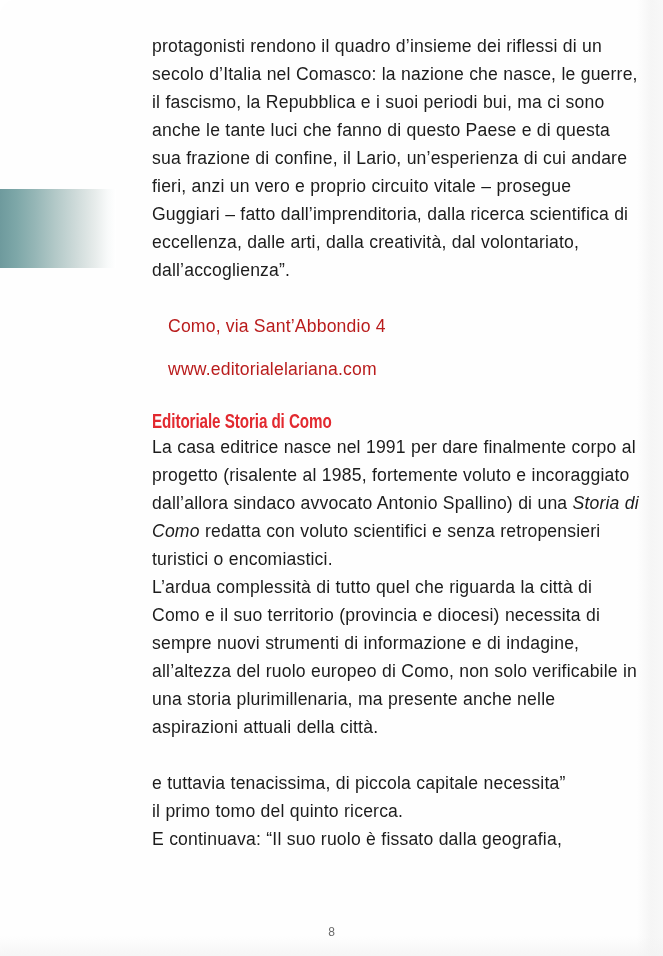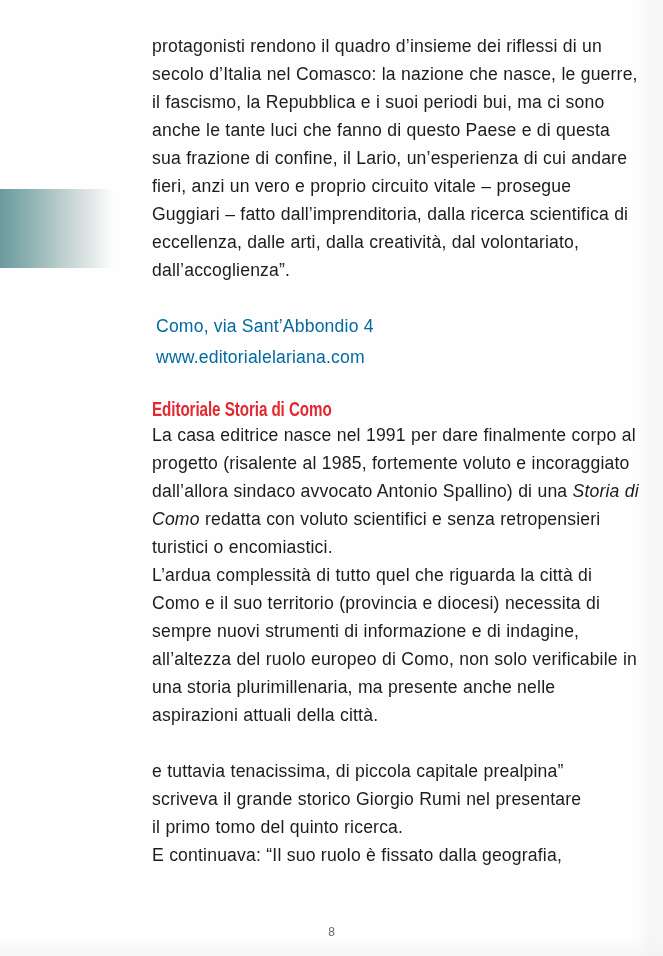--- a/index.html
+++ b/index.html
@@ -78,24 +78,24 @@
   }
 
   .gap-para {
     margin-top: 28px;
   }
 
   .address-block {
     margin-top: 29px;
   }
   .address-line {
-    margin: 4px;
+    margin: 16px;
     font-size: 17.6px;
     line-height: 27px;
-    color: #0369a1;
+    color: #b91c1c;
     letter-spacing: 0.01em;
   }
 
   .section-heading {
     margin: 0;
     margin-top: 26px;
     font-family: "Liberation Sans Narrow", "Liberation Sans", sans-serif;
     font-size: 20px;
     line-height: 24px;
     font-weight: bold;
@@ -142,22 +142,21 @@
       <p class="address-line">www.editorialelariana.com</p>
     </div>
 
     <h2 class="section-heading">Editoriale Storia di Como</h2>
 
     <p class="body-text after-heading"><span>La casa editrice nasce nel 1991 per dare finalmente corpo al progetto (risalente al 1985, fortemente voluto e incoraggiato dall’allora sindaco avvocato Antonio Spallino) di una </span><em class="title-italic">Storia di Como</em><span> redatta con voluto scientifici e senza retropensieri turistici o encomiastici.</span></p>
 
     <p class="body-text gap-para">L’ardua complessità di tutto quel che riguarda la città di Como e il suo territorio (provincia e diocesi) necessita di sempre nuovi strumenti di informazione e di indagine, all’altezza del ruolo europeo di Como, non solo verificabile in una storia plurimillenaria, ma presente anche nelle aspirazioni attuali della città.</p>
 
     <div class="gap-para">
-      <p class="body-text">e tuttavia tenacissima, di piccola capitale prealpina”</p>
-      <p class="body-text">scriveva il grande storico Giorgio Rumi nel presentare</p>
+      <p class="body-text">e tuttavia tenacissima, di piccola capitale necessita”</p>
       <p class="body-text">il primo tomo del quinto ricerca.</p>
       <p class="body-text">E continuava: “Il suo ruolo è fissato dalla geografia,</p>
     </div>
 
   </div>
 
   <div class="page-number">8</div>
 
   <div class="scan-vignette-right"></div>
   <div class="scan-vignette-bottom"></div>

